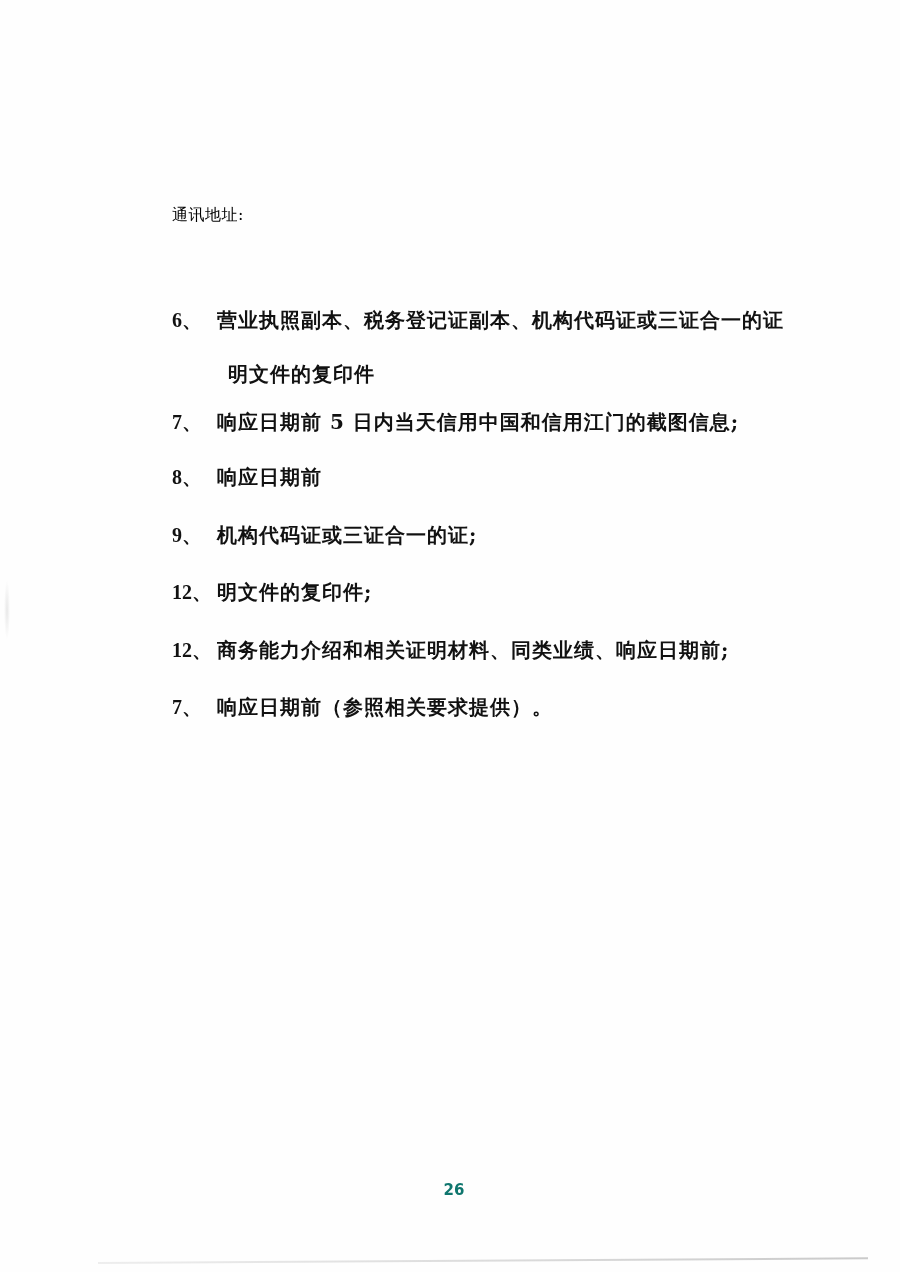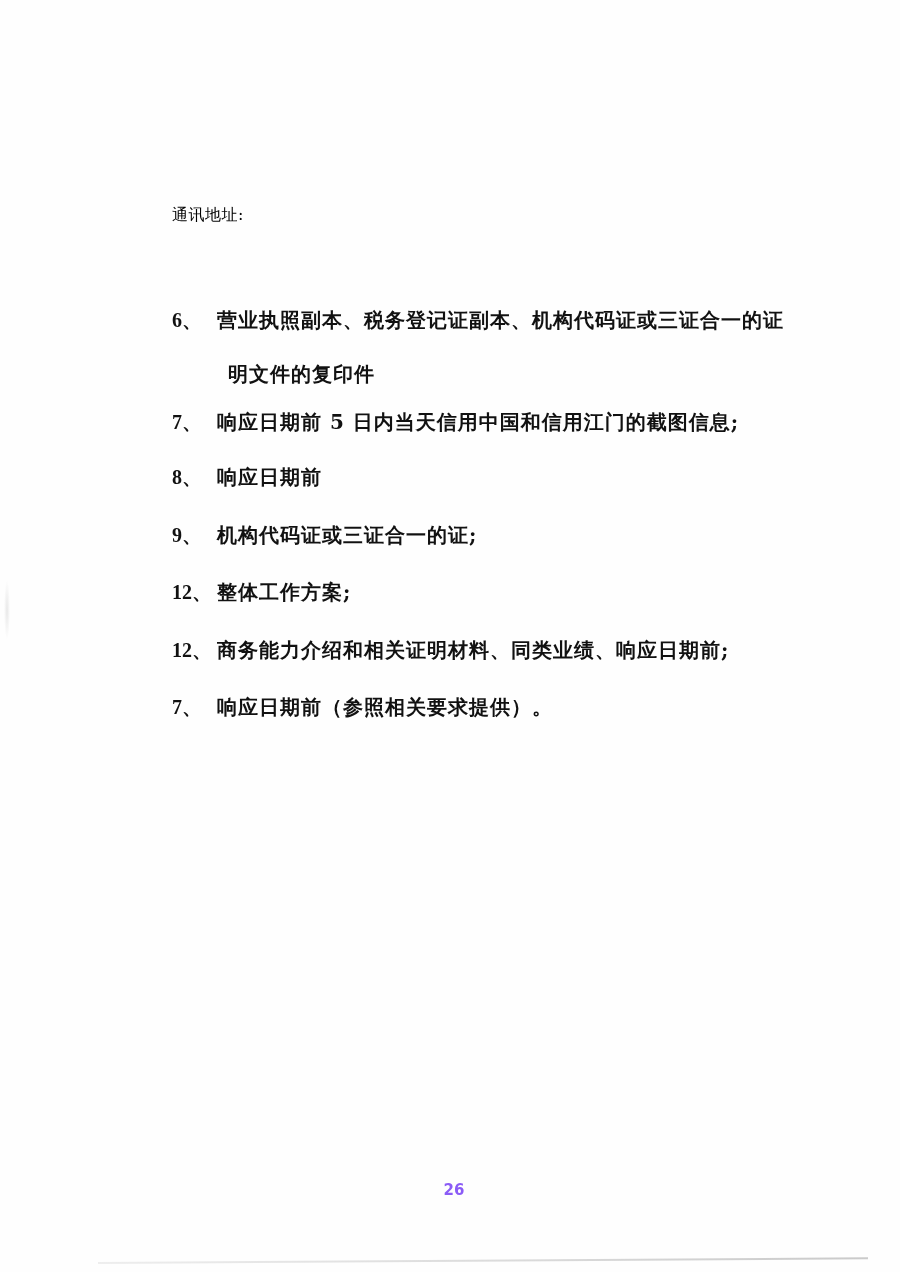--- a/index.html
+++ b/index.html
@@ -70,21 +70,21 @@
     }
     .page-number {
       position: absolute;
       left: 0;
       width: 900px;
       top: 1181px;
       text-align: center;
       font-family: "DejaVu Sans", "Liberation Sans", sans-serif;
       font-weight: bold;
       font-size: 15px;
-      color: #8b5cf6;
+      color: #0f766e;
       padding-left: 8px;
       box-sizing: border-box;
     }
     .scan-line {
       position: absolute;
       left: 98px;
       top: 1262px;
       width: 770px;
       height: 2px;
       background: linear-gradient(to right, rgba(200,200,200,0.3), rgba(180,180,180,0.7));
@@ -128,21 +128,21 @@
     <span class="text">响应日期前</span>
   </div>
 
   <div class="item" style="top:521px;">
     <span class="num">9、</span>
     <span class="text">机构代码证或三证合一的证;</span>
   </div>
 
   <div class="item" style="top:578px;">
     <span class="num">12、</span>
-    <span class="text">整体工作方案;</span>
+    <span class="text">明文件的复印件;</span>
   </div>
 
   <div class="item" style="top:636px;">
     <span class="num">12、</span>
     <span class="text">商务能力介绍和相关证明材料、同类业绩、响应日期前;</span>
   </div>
 
   <div class="item" style="top:693px;">
     <span class="num">7、</span>
     <span class="text">响应日期前（参照相关要求提供）。</span>

